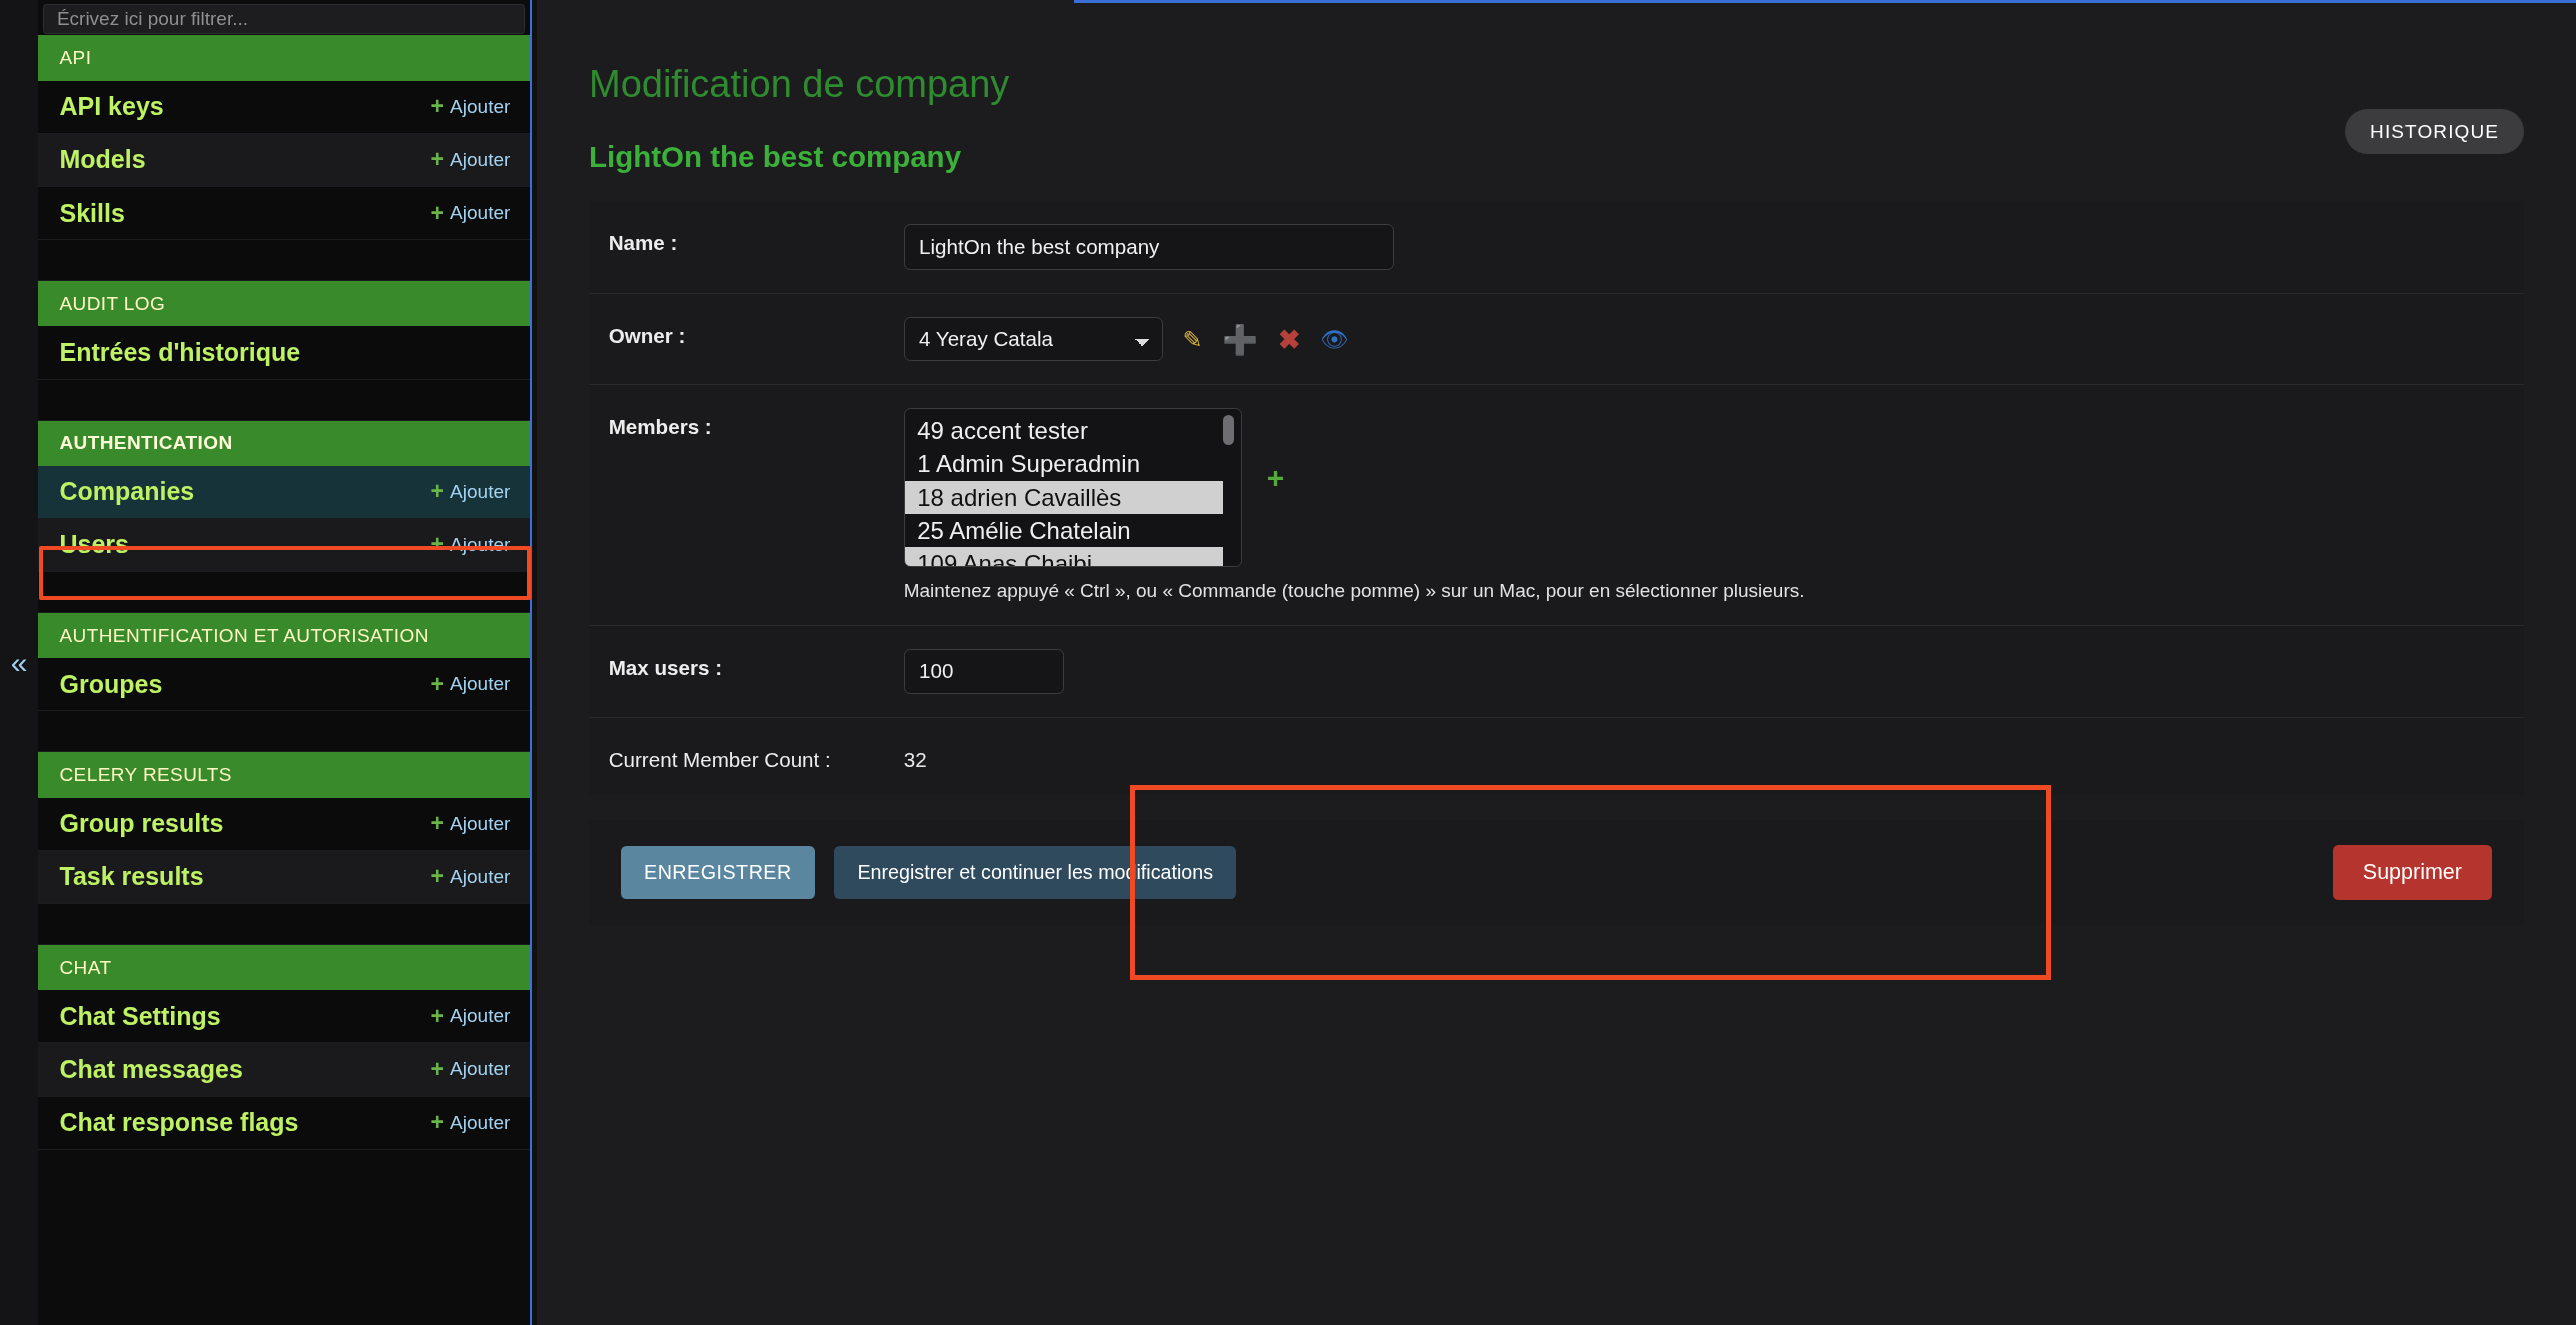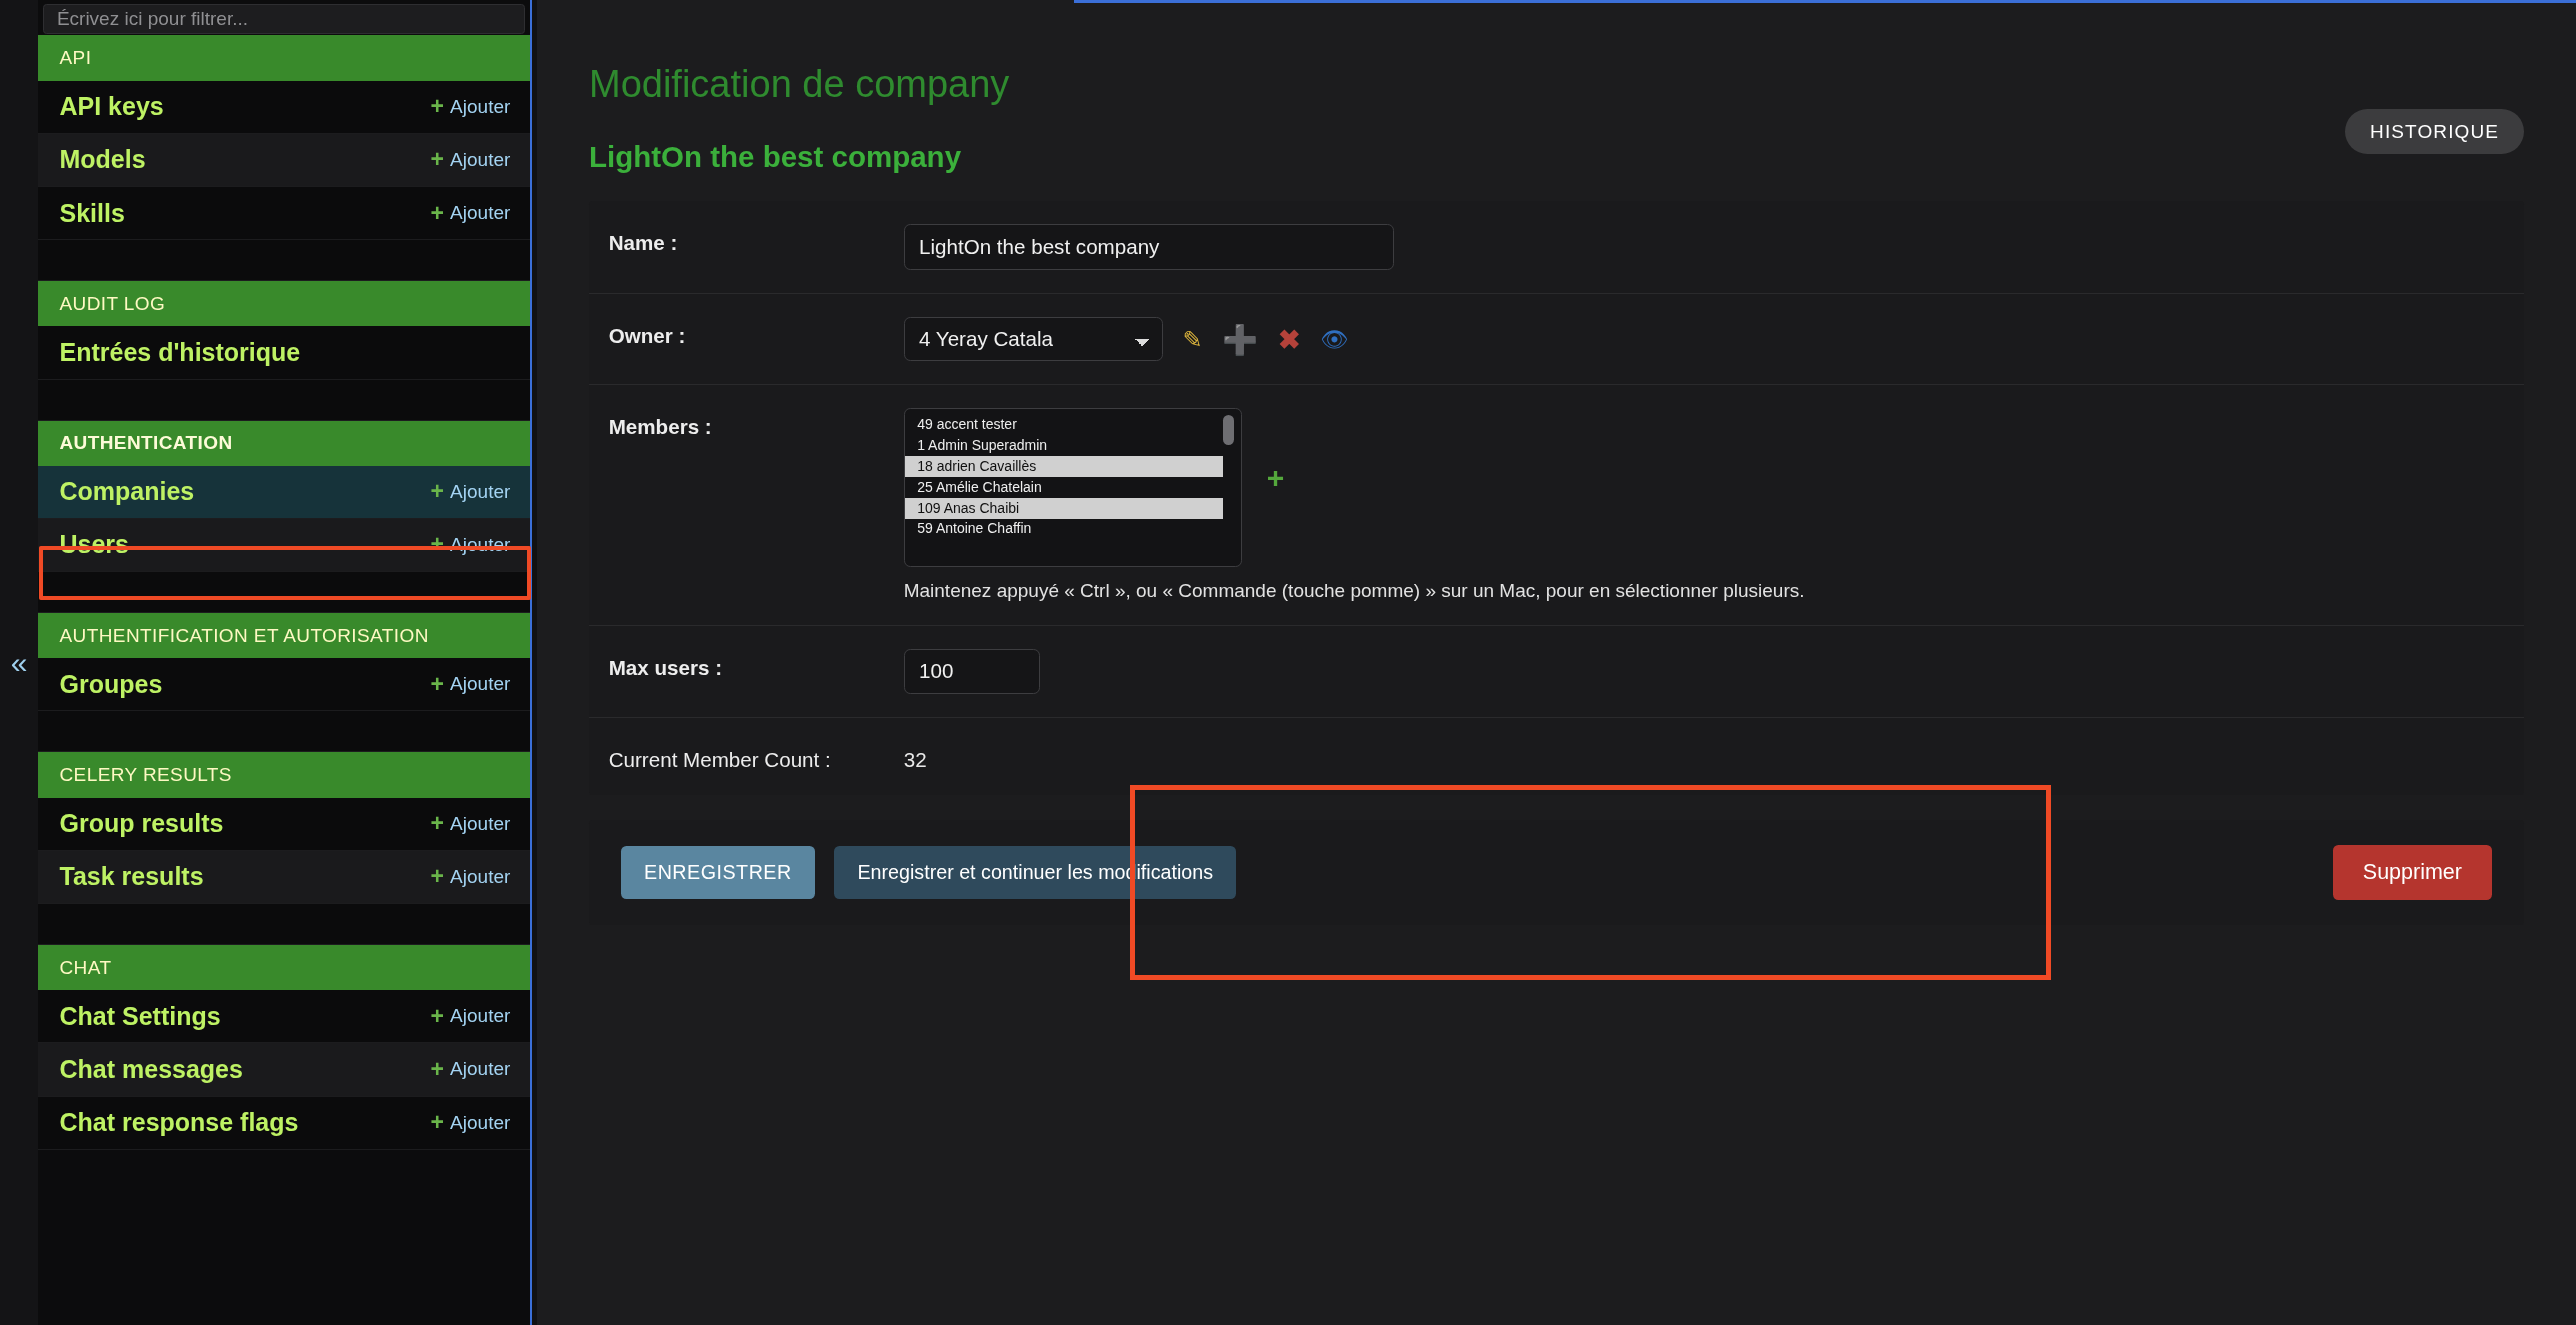--- a/index.html
+++ b/index.html
@@ -164,21 +164,21 @@
     background: #151517;
     border: 0.9px solid #3d3d40;
     border-radius: 6.3px;
     color: #f0f0f0;
     font-size: 20.6px;
     padding: 9.8px 14.3px;
     font-family: "Liberation Sans", sans-serif;
     outline: none;
   }
   .txt-input.wide { width: 490px; }
-  .txt-input.num { width: 136px; }
+  .txt-input.num { width: 160px; }
 
   .sel {
     background: #151517;
     border: 0.9px solid #3d3d40;
     border-radius: 6.3px;
     color: #f0f0f0;
     font-size: 20.6px;
     padding: 9.8px 38px 9.8px 14.3px;
     font-family: "Liberation Sans", sans-serif;
     outline: none;
@@ -205,21 +205,21 @@
     width: 338px;
     height: 159px;
     background: #131315;
     border: 0.9px solid #3d3d40;
     border-radius: 6.3px;
     overflow: hidden;
     position: relative;
     padding: 5.4px 0 0 0;
   }
   .opt {
-    font-size: 14px;
+    font-size: 24px;
     color: #efefef;
     padding: 1.8px 0 1.8px 12.5px;
     line-height: 1.23;
     white-space: nowrap;
     cursor: pointer;
   }
   .opt.sel-opt { background: #d0d0d0; color: #101010; margin-right: 18px; }
   .scroll-thumb {
     position: absolute;
     right: 6.3px; top: 6.3px;

